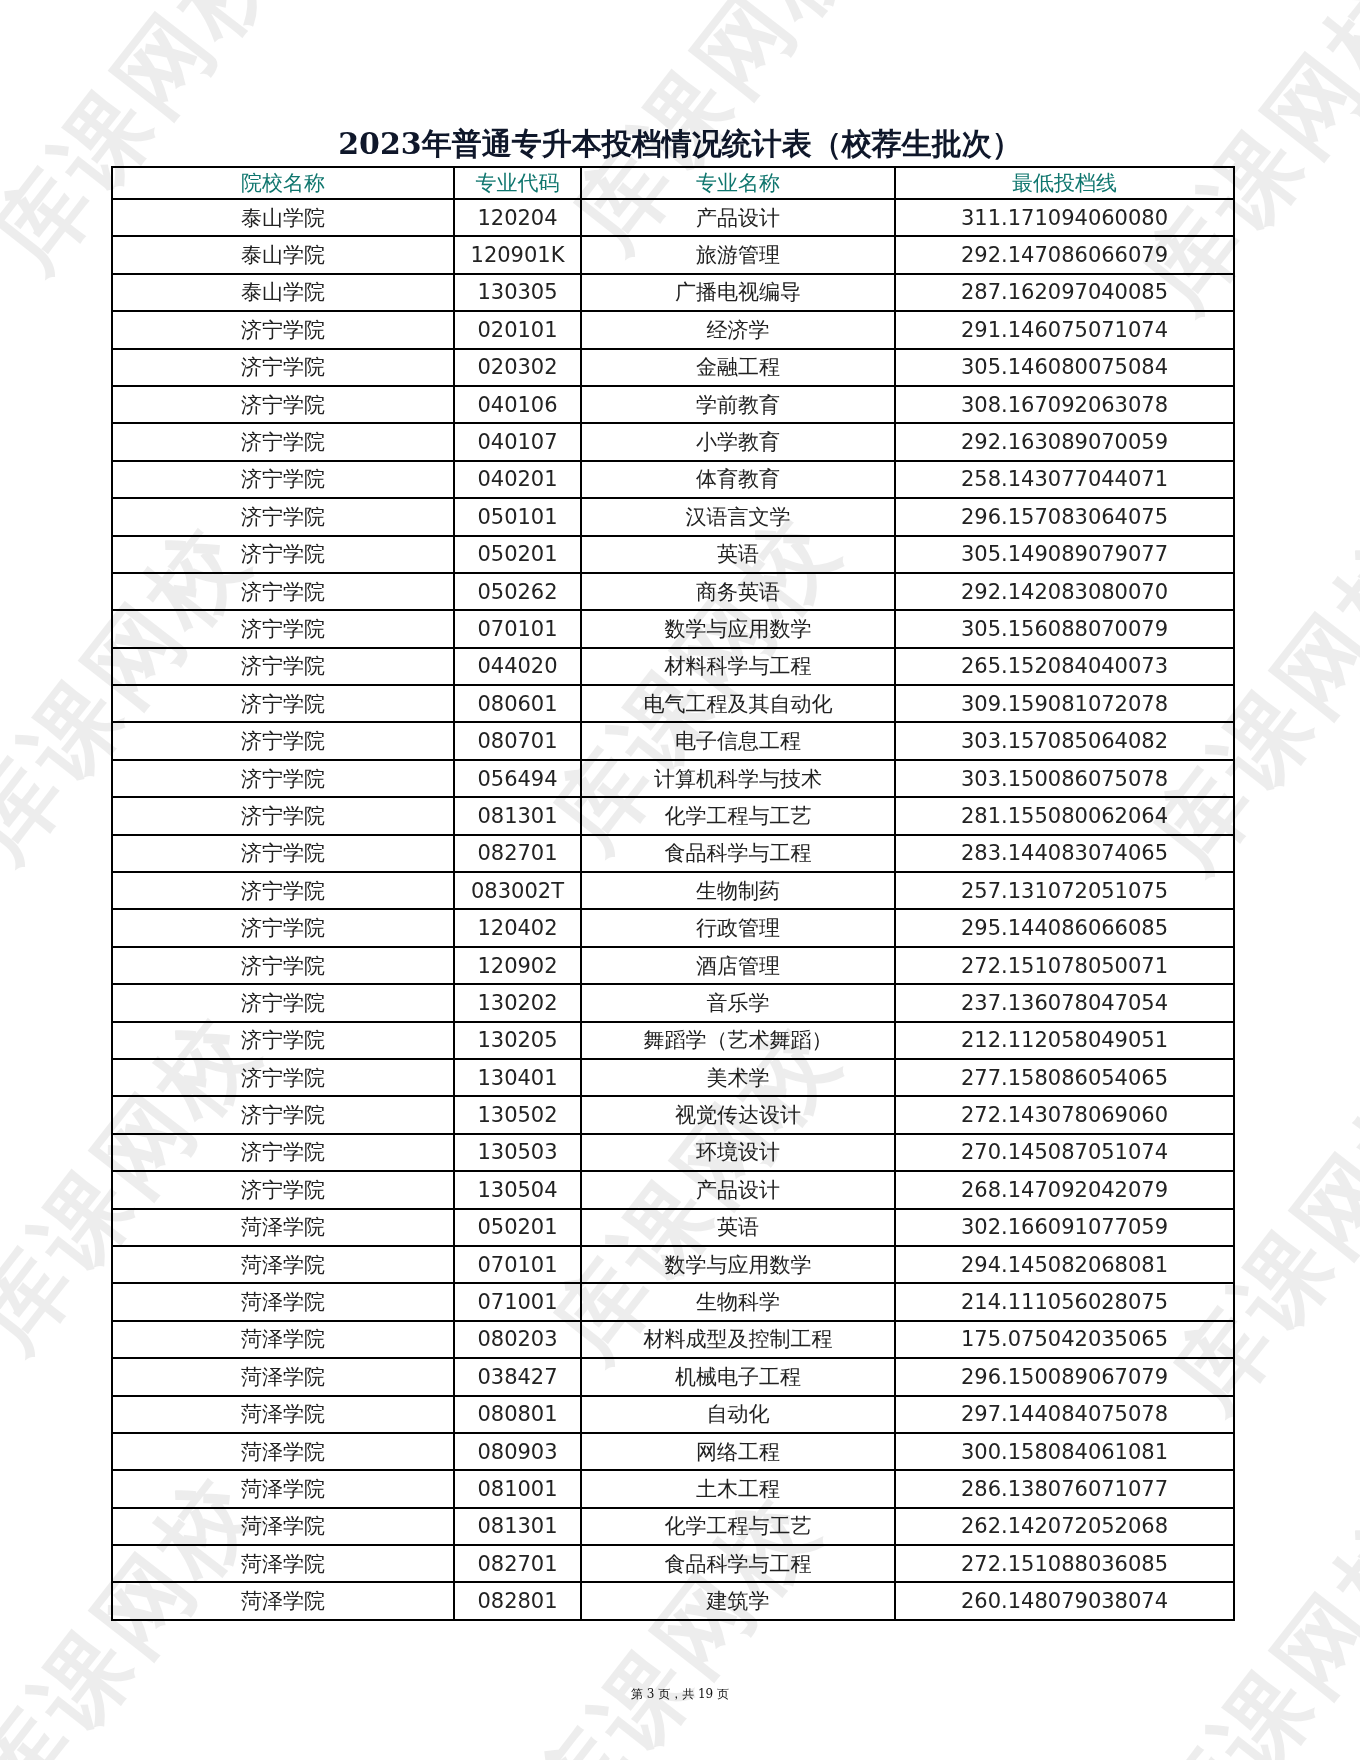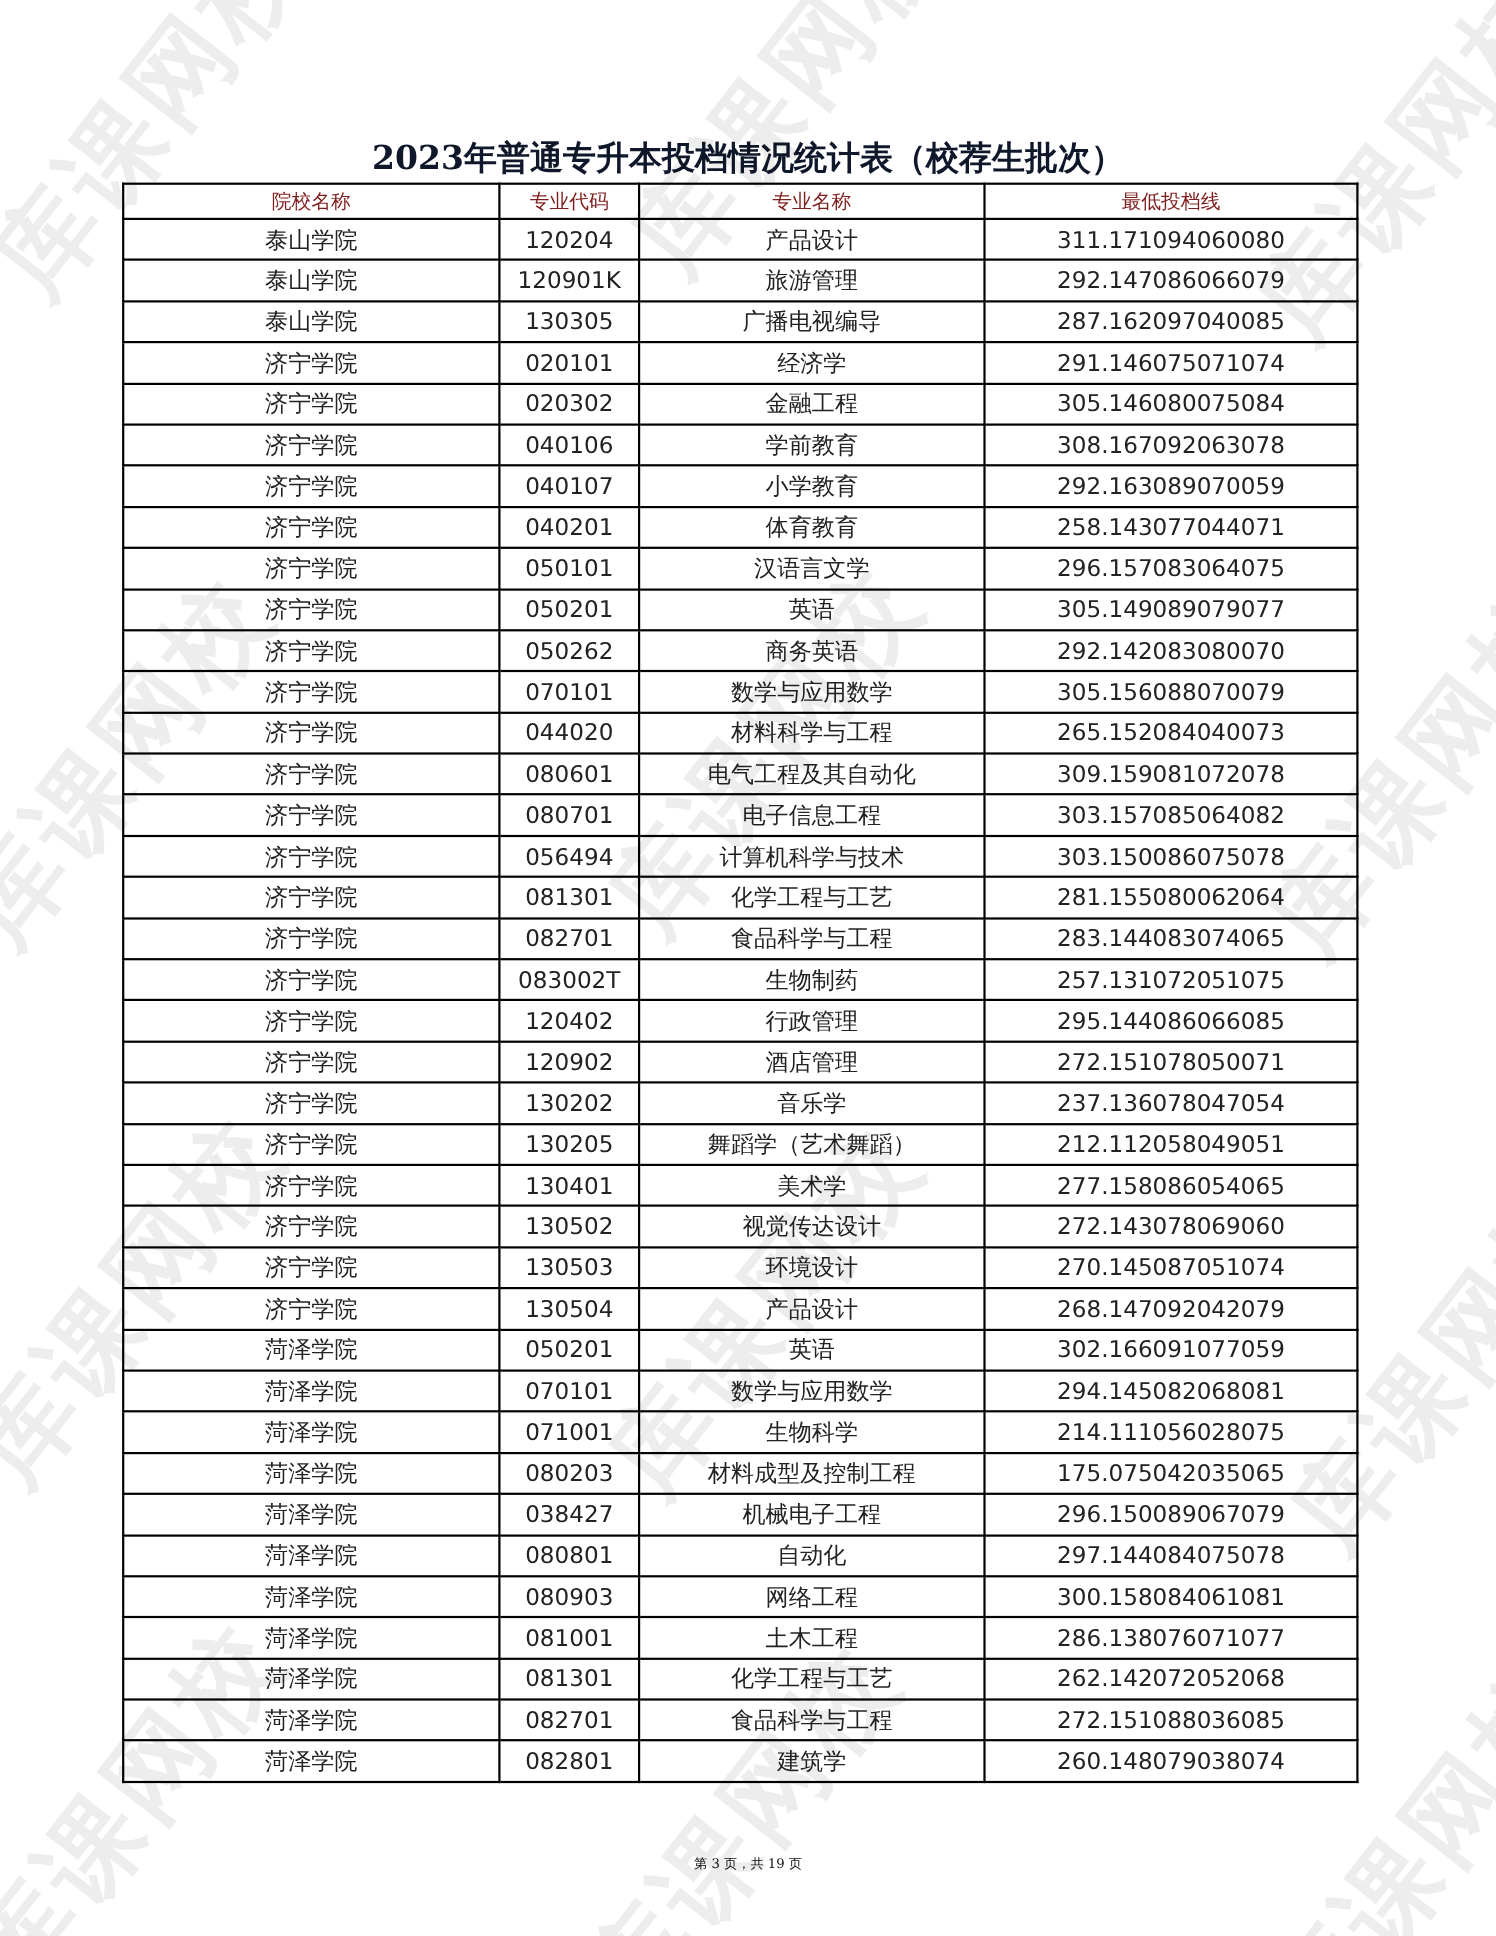--- a/index.html
+++ b/index.html
@@ -22,21 +22,21 @@
     z-index: 1;
   }
   table.grid col.c1 { width: 342px; }
   table.grid col.c2 { width: 127px; }
   table.grid col.c3 { width: 314px; }
   table.grid col.c4 { width: 339px; }
   table.grid th, table.grid td {
     border: 2px solid #000; text-align: center; padding: 0; overflow: hidden; white-space: nowrap;
     font-weight: normal; color: #222;
   }
-  table.grid th { height: 30px; font-size: 18px; color: #7f1d1d; }
+  table.grid th { height: 30px; font-size: 21px; color: #0f766e; }
   table.grid td { height: 35.4px; font-size: 21px; }
   td.num { font-family: "DejaVu Sans", "Liberation Sans", sans-serif; font-size: 21px; }
   .footer {
     position: absolute; top: 1686px; left: 0; width: 1360px; text-align: center;
     font-family: "DejaVu Serif", "Liberation Serif", serif; font-size: 12px; color: #111; z-index: 1;
   }
 </style>
 </head>
 <body>
 

